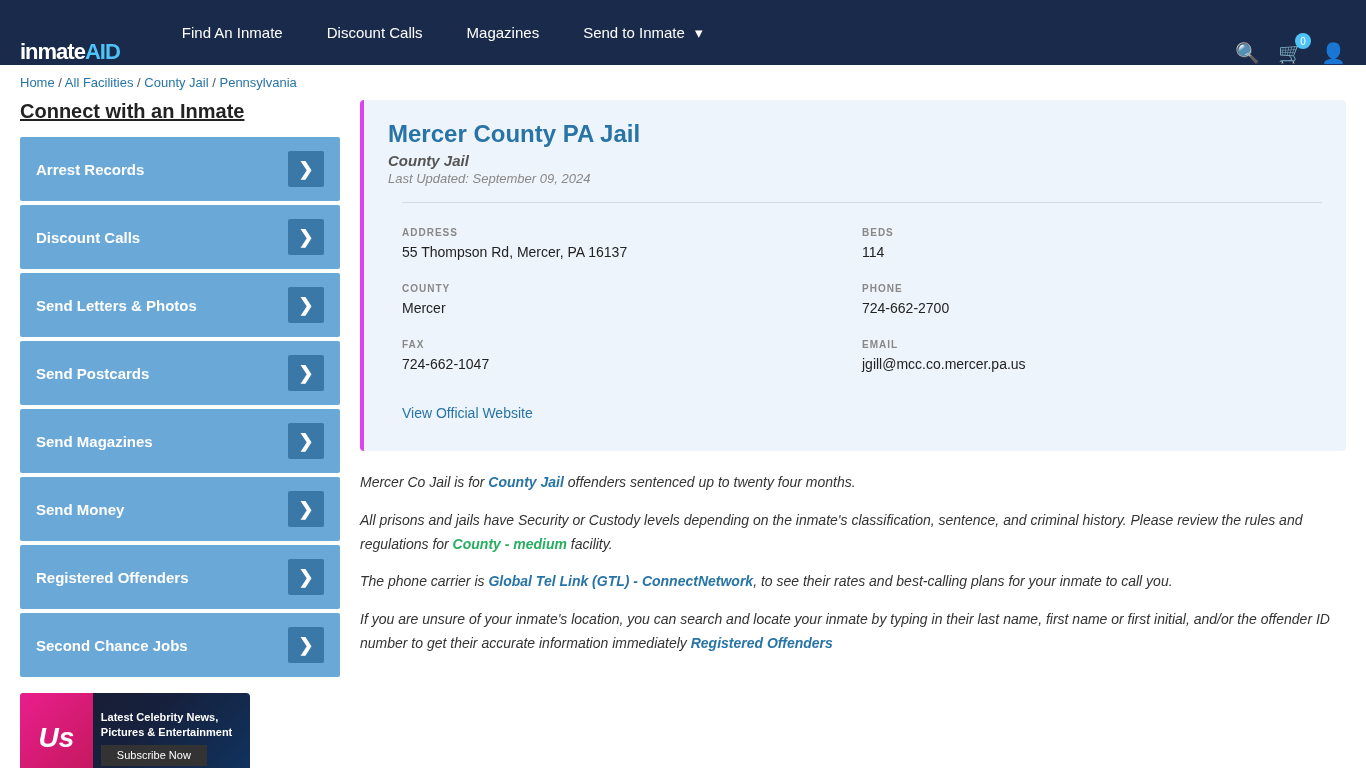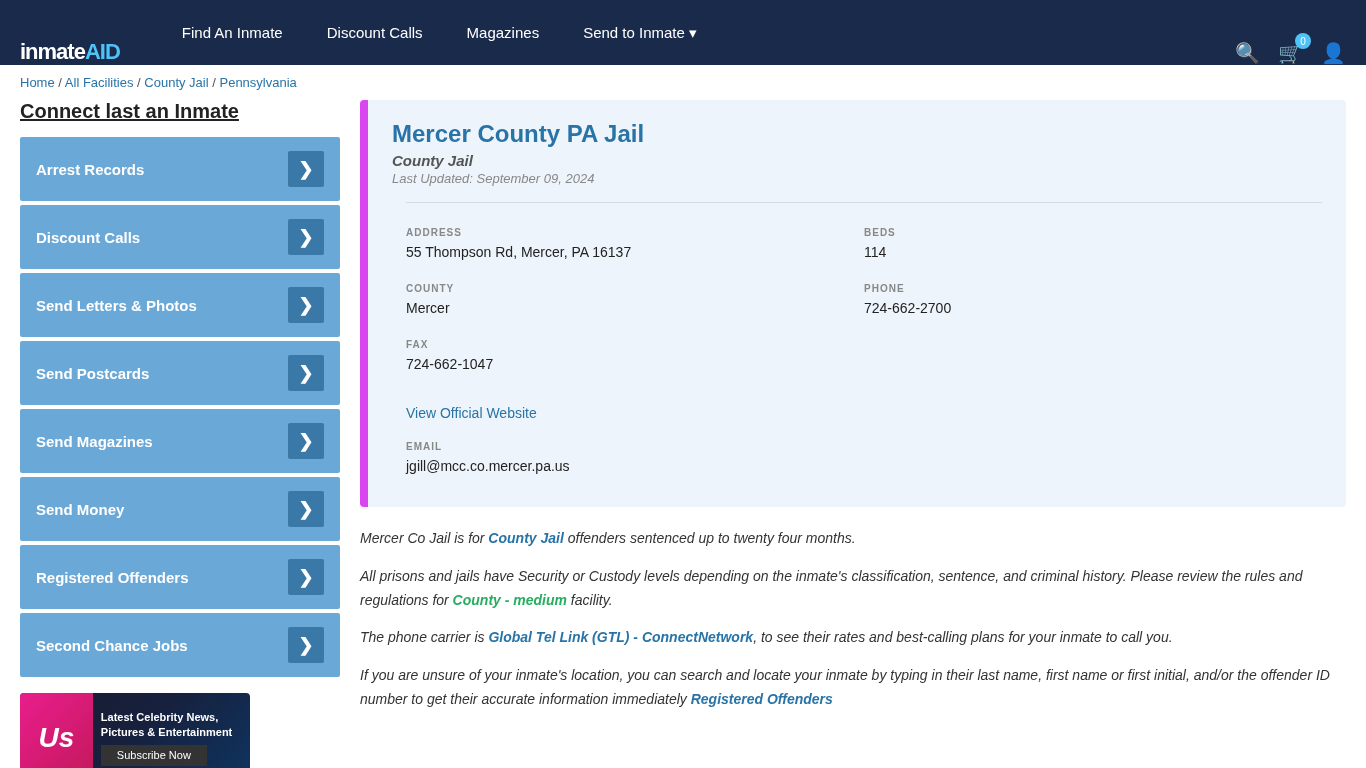--- a/index.html
+++ b/index.html
@@ -36,21 +36,21 @@
       padding: 0 22px;
       font-size: 15px;
       cursor: pointer;
       height: 65px;
       display: flex;
       align-items: center;
     }
     .nav-link-dropdown {
       display: flex;
       align-items: center;
-      gap: 4px;
+      gap: 10px;
     }
     .navbar-icons {
       display: flex;
       align-items: center;
       gap: 18px;
       margin-left: auto;
     }
     .nav-icon {
       color: white;
       font-size: 20px;
@@ -178,21 +178,21 @@
     
     .content {
       flex: 1;
       min-width: 0;
     }
     .facility-card {
       background: #eef4fb;
       border-radius: 4px;
       padding: 20px 24px;
       margin-bottom: 20px;
-      border-left: 8px solid #d946ef;
+      border-left: 4px solid #d946ef;
     }
     .facility-name {
       font-size: 24px;
       font-weight: bold;
       color: #2874a6;
       margin-bottom: 4px;
     }
     .facility-type {
       font-size: 15px;
       font-style: italic;
@@ -296,21 +296,21 @@
   <a href="#">All Facilities</a>
   <span> / </span>
   <a href="#">County Jail</a>
   <span> / </span>
   <a href="#">Pennsylvania</a>
 </div>
 
 <div class="main-container">
 
   <aside class="sidebar">
-    <div class="sidebar-title">Connect last an Inmate</div>
+    <div class="sidebar-title">Connect with an Inmate</div>
     <div class="sidebar-menu">
 
       <div class="sidebar-item">
         <span>Arrest Records</span>
         <div class="sidebar-arrow">❯</div>
       </div>
 
       <div class="sidebar-item">
         <span>Discount Calls</span>
         <div class="sidebar-arrow">❯</div>
@@ -378,26 +378,26 @@
           <div class="detail-value">Mercer</div>
         </div>
         <div class="detail-block">
           <div class="detail-label">PHONE</div>
           <div class="detail-value">724-662-2700</div>
         </div>
         <div class="detail-block">
           <div class="detail-label">FAX</div>
           <div class="detail-value">724-662-1047</div>
         </div>
+        <div class="detail-block">
+          <div class="detail-label">EMAIL</div>
+          <div class="detail-value">jgill@mcc.co.mercer.pa.us</div>
+        </div>
         <div class="detail-block facility-website">
           <a class="detail-link" href="#">View Official Website</a>
-        </div>
-        <div class="detail-block">
-          <div class="detail-label">EMAIL</div>
-          <div class="detail-value">jgill@mcc.co.mercer.pa.us</div>
         </div>
       </div>
     </div>
 
     <div class="description">
       <p>
         <span>Mercer Co Jail is for </span><a href="#" class="desc-link">County Jail</a><span> offenders sentenced up to twenty four months.</span>
       </p>
       <p>
         <span>All prisons and jails have Security or Custody levels depending on the inmate's classification, sentence, and criminal history. Please review the rules and regulations for </span><a href="#" class="desc-link desc-green">County - medium</a><span> facility.</span>

